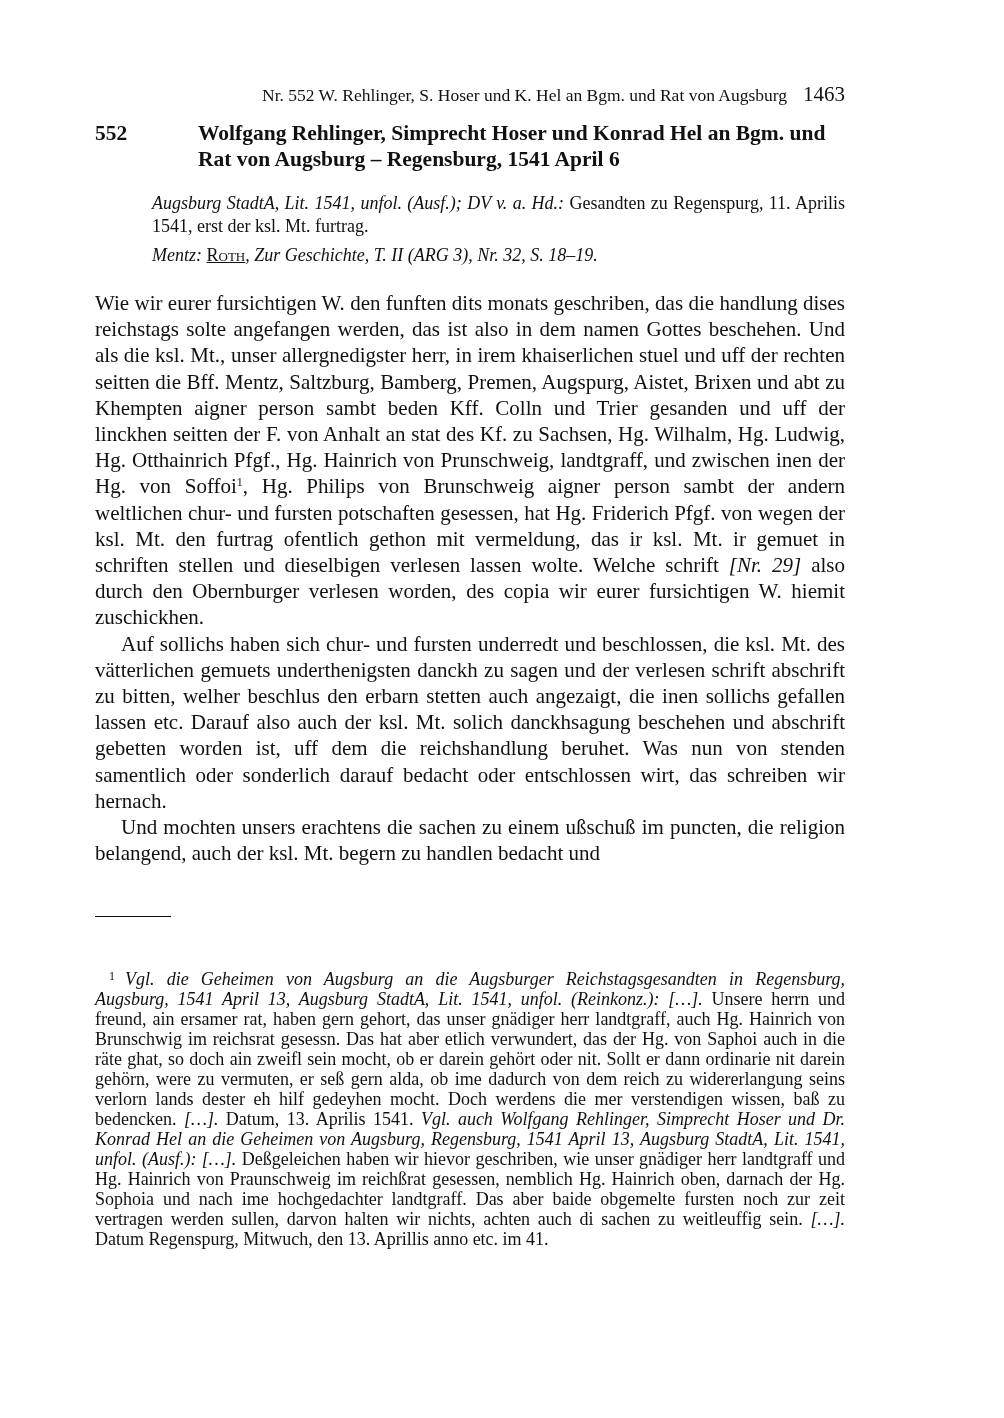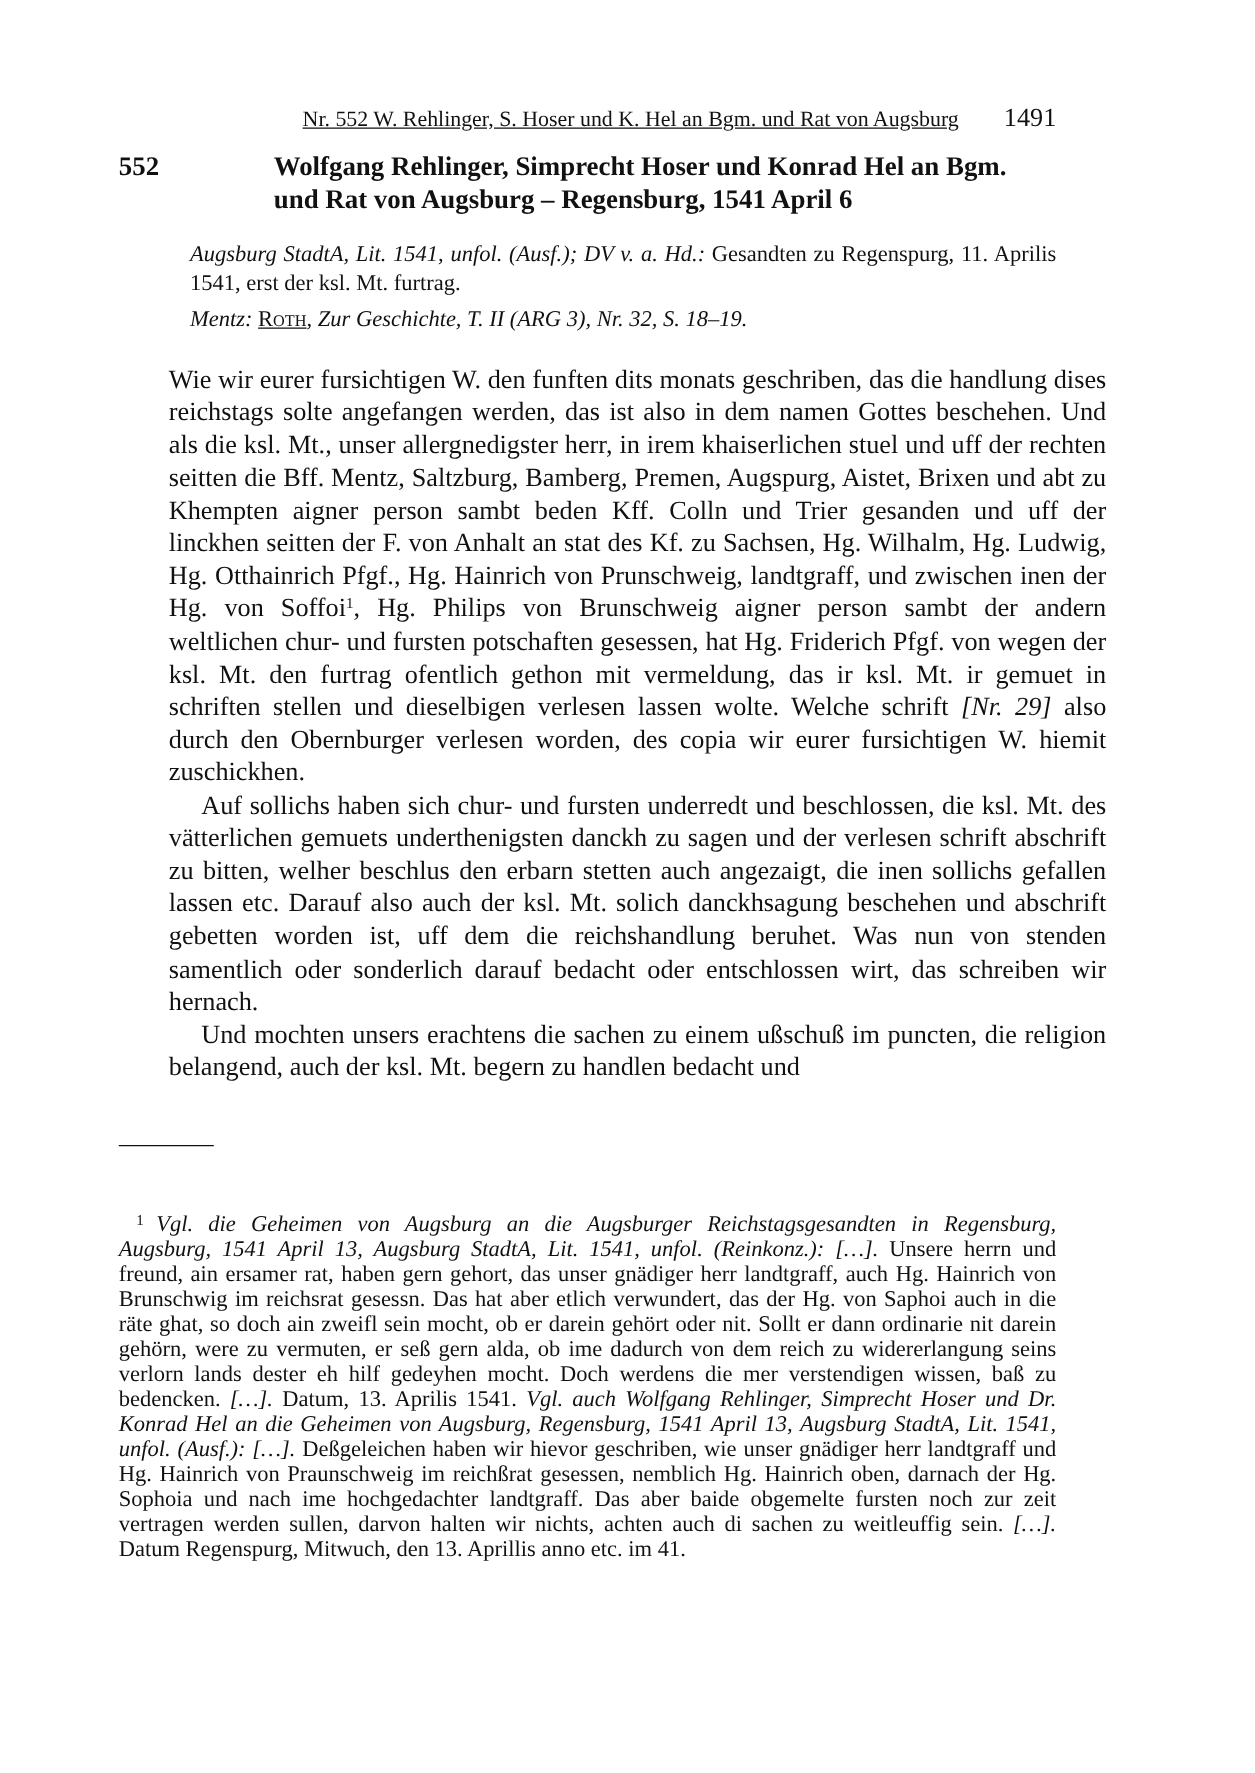--- a/index.html
+++ b/index.html
@@ -6,37 +6,37 @@
   body {
     width: 1004px; height: 1418px; position: relative; overflow: hidden;
     font-family: "Liberation Serif", "DejaVu Serif", serif; color: #111;
   }
   .page { position: absolute; left: 95px; top: 0; width: 750px; }
   .running-head {
     position: absolute; top: 82px; left: 0; width: 750px;
     display: flex; justify-content: flex-end; align-items: baseline;
     font-size: 17.5px;
   }
-  .running-head .rh-title { margin-right: 36px; text-decoration: underline; }
+  .running-head .rh-title { margin-right: 16px; }
   .running-head .rh-page { font-size: 21px; }
   .doc-heading {
     position: absolute; top: 120px; left: 0; width: 750px;
-    display: flex; font-weight: bold; font-size: 21.5px; line-height: 26px; gap: 21px;
+    display: flex; font-weight: bold; font-size: 21.5px; line-height: 26px;
   }
   .doc-heading .doc-num { width: 57px; flex: none; }
   .doc-heading .doc-title { flex: 1; margin-left: 46px; }
   .sources {
     position: absolute; top: 192px; left: 57px; width: 693px;
     font-size: 18px; line-height: 23px; text-align: justify;
   }
   .sources p { margin: 0 0 6px 0; }
   .sc { font-variant: small-caps; text-decoration: underline; }
   .body-text {
     position: absolute; top: 290px; left: 0; width: 750px;
-    font-size: 21px; line-height: 26.2px; text-align: justify; hyphens: manual; margin-left: 40px;
+    font-size: 21px; line-height: 26.2px; text-align: justify; hyphens: manual;
   }
   .body-text p { margin: 0; }
   .body-text p.indent { text-indent: 26px; }
   sup.fn { font-size: 12px; vertical-align: 7px; line-height: 0; }
   .footnote-rule {
     position: absolute; top: 916px; left: 0; width: 76px; height: 0;
     border-top: 1px solid #111;
   }
   .footnotes {
     position: absolute; top: 966px; left: 0; width: 750px;
@@ -46,21 +46,21 @@
   .footnotes .fn-num { font-size: 12px; vertical-align: 5px; margin-right: 10px; }
   i { }
 </style>
 </head>
 <body>
 
 <div class="page">
 
   <div class="running-head">
     <span class="rh-title">Nr. 552 W. Rehlinger, S. Hoser und K. Hel an Bgm. und Rat von Augsburg</span>
-    <span class="rh-page">1491</span>
+    <span class="rh-page">1463</span>
   </div>
 
   <div class="doc-heading">
     <span class="doc-num">552</span>
     <span class="doc-title">Wolfgang Rehlinger, Simprecht Hoser und Konrad Hel an Bgm. und Rat von Augsburg – Regensburg, 1541 April 6</span>
   </div>
 
   <div class="sources">
     <p><i>Augsburg StadtA, Lit. 1541, unfol. (Ausf.); DV v. a. Hd.:</i><span> Gesandten zu Regens­purg, 11. Aprilis 1541, erst der ksl. Mt. furtrag.</span></p>
     <p><i>Mentz:</i> <span class="sc">Roth</span><i>, Zur Geschichte, T. II (ARG 3), Nr. 32, S. 18–19.</i></p>

